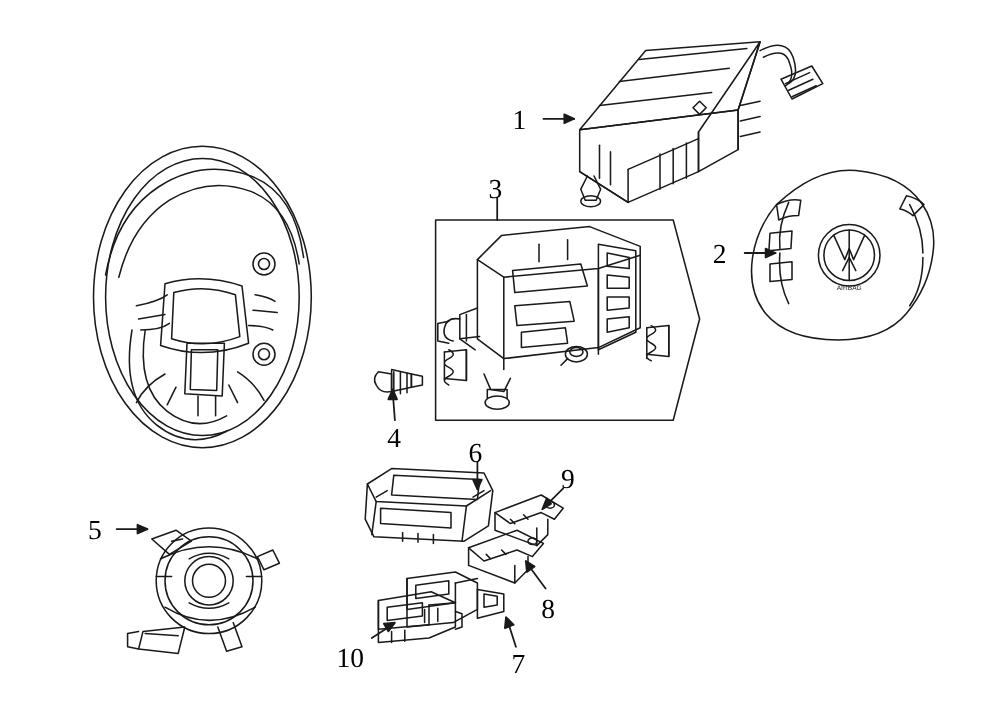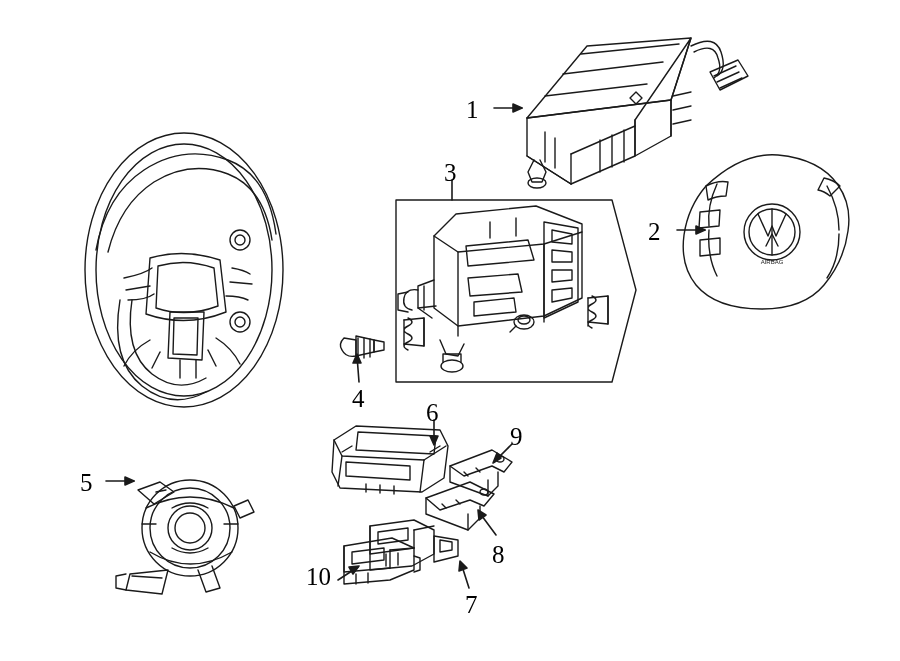--- a/index.html
+++ b/index.html
@@ -250,15 +250,15 @@
 
   <div class="callout" style="left:466px;top:97px;">1</div>
   <div class="callout" style="left:648px;top:219px;">2</div>
   <div class="callout" style="left:444px;top:160px;">3</div>
   <div class="callout" style="left:352px;top:386px;">4</div>
   <div class="callout" style="left:80px;top:470px;">5</div>
   <div class="callout" style="left:426px;top:400px;">6</div>
   <div class="callout" style="left:465px;top:592px;">7</div>
   <div class="callout" style="left:492px;top:542px;">8</div>
   <div class="callout" style="left:510px;top:424px;">9</div>
-  <div class="callout" style="left:306px;top:564px;">10</div>
+  <div class="callout" style="left:306px;top:586px;">10</div>
 
 </div>
 
 </body></html>

